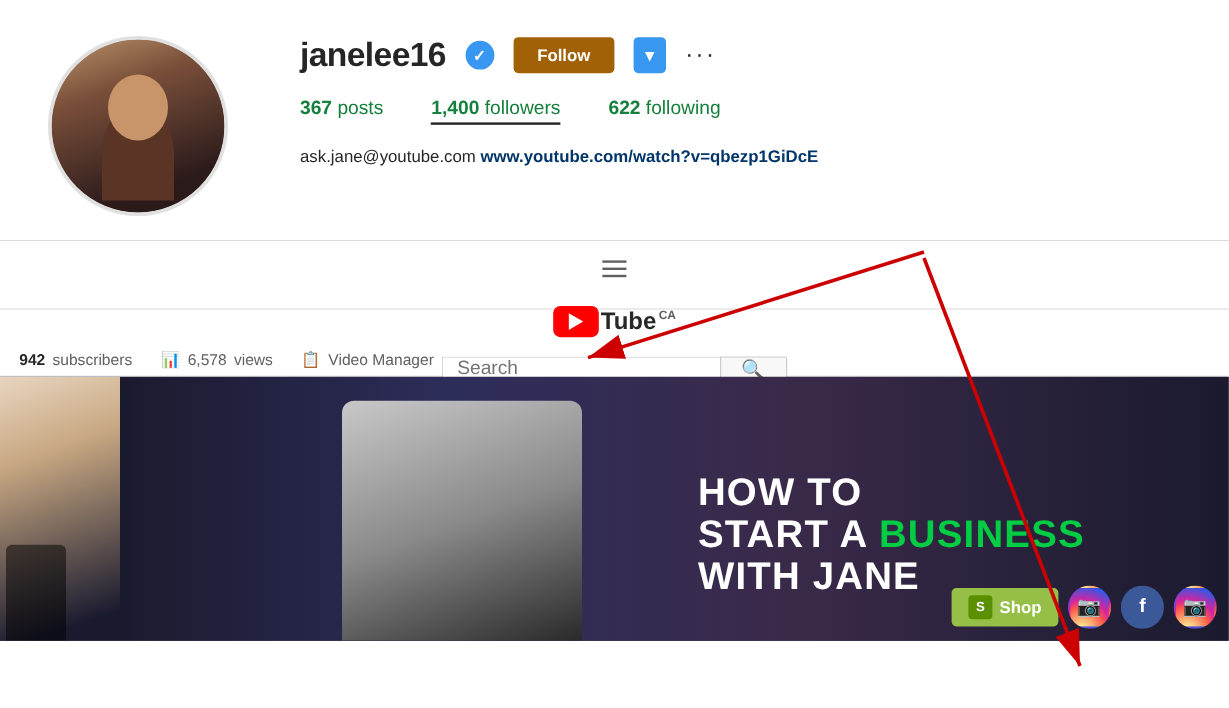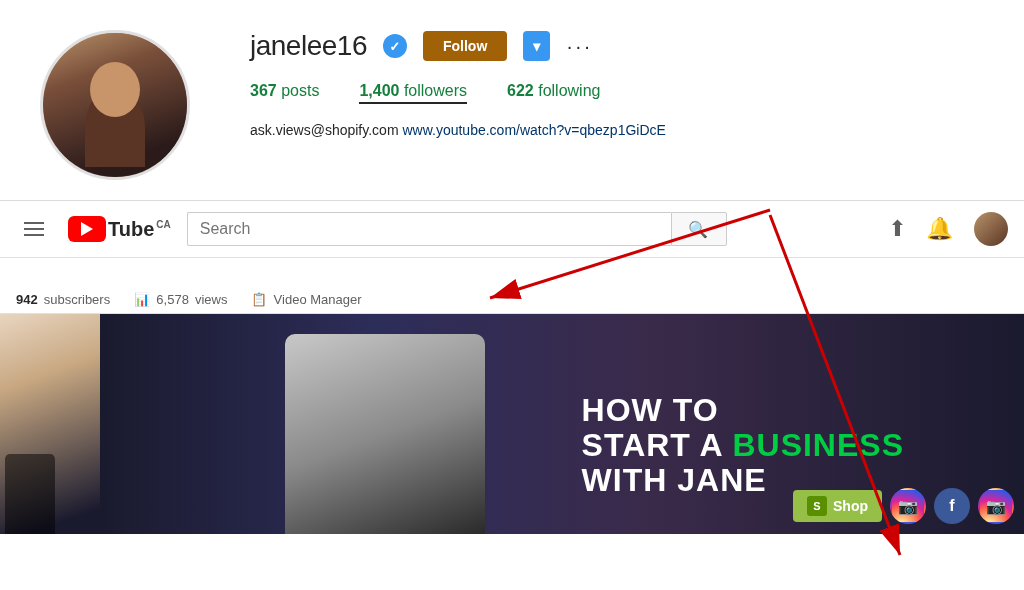--- a/index.html
+++ b/index.html
@@ -74,21 +74,21 @@
 
     .profile-header-row {
       display: flex;
       align-items: center;
       gap: 16px;
       margin-bottom: 20px;
     }
 
     .username {
       font-size: 28px;
-      font-weight: 400;
+      font-weight: 700;
       color: #262626;
       letter-spacing: -0.5px;
     }
 
     .verified-badge {
       width: 24px;
       height: 24px;
       background: #3897f0;
       border-radius: 50%;
       display: flex;
@@ -157,36 +157,37 @@
 
     .bio-section {
       font-size: 14px;
       color: #262626;
       line-height: 1.5;
     }
 
     .bio-link {
       color: #003569;
       text-decoration: none;
-      font-weight: 400;
+      font-weight: 700;
     }
 
     
     .youtube-section {
       background: #fff;
       border-bottom: 1px solid #e0e0e0;
       padding: 0;
     }
 
     .youtube-navbar {
       display: flex;
       align-items: center;
       padding: 8px 16px;
       gap: 16px;
       height: 56px;
+      flex-direction: column;
     }
 
     .hamburger-icon {
       display: flex;
       flex-direction: column;
       gap: 4px;
       cursor: pointer;
       padding: 8px;
     }
 
@@ -514,21 +515,21 @@
       <div class="stat-item followers">
         <strong>1,400</strong> <span>followers</span>
       </div>
       <div class="stat-item">
         <strong>622</strong> <span>following</span>
       </div>
     </div>
 
     <div class="bio-section">
       <div>
-        <span>ask.views@shopify.com</span>
+        <span>ask.jane@youtube.com</span>
         <a class="bio-link" href="#">www.youtube.com/watch?v=qbezp1GiDcE</a>
       </div>
     </div>
   </div>
 </div>
 
 <div class="youtube-section">
   <div class="youtube-navbar">
     <div class="hamburger-icon">
       <span></span>

